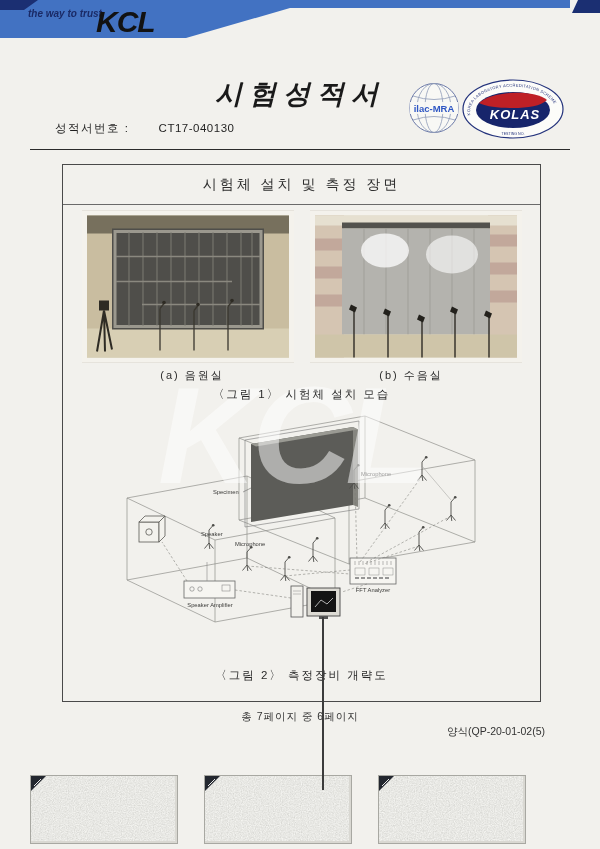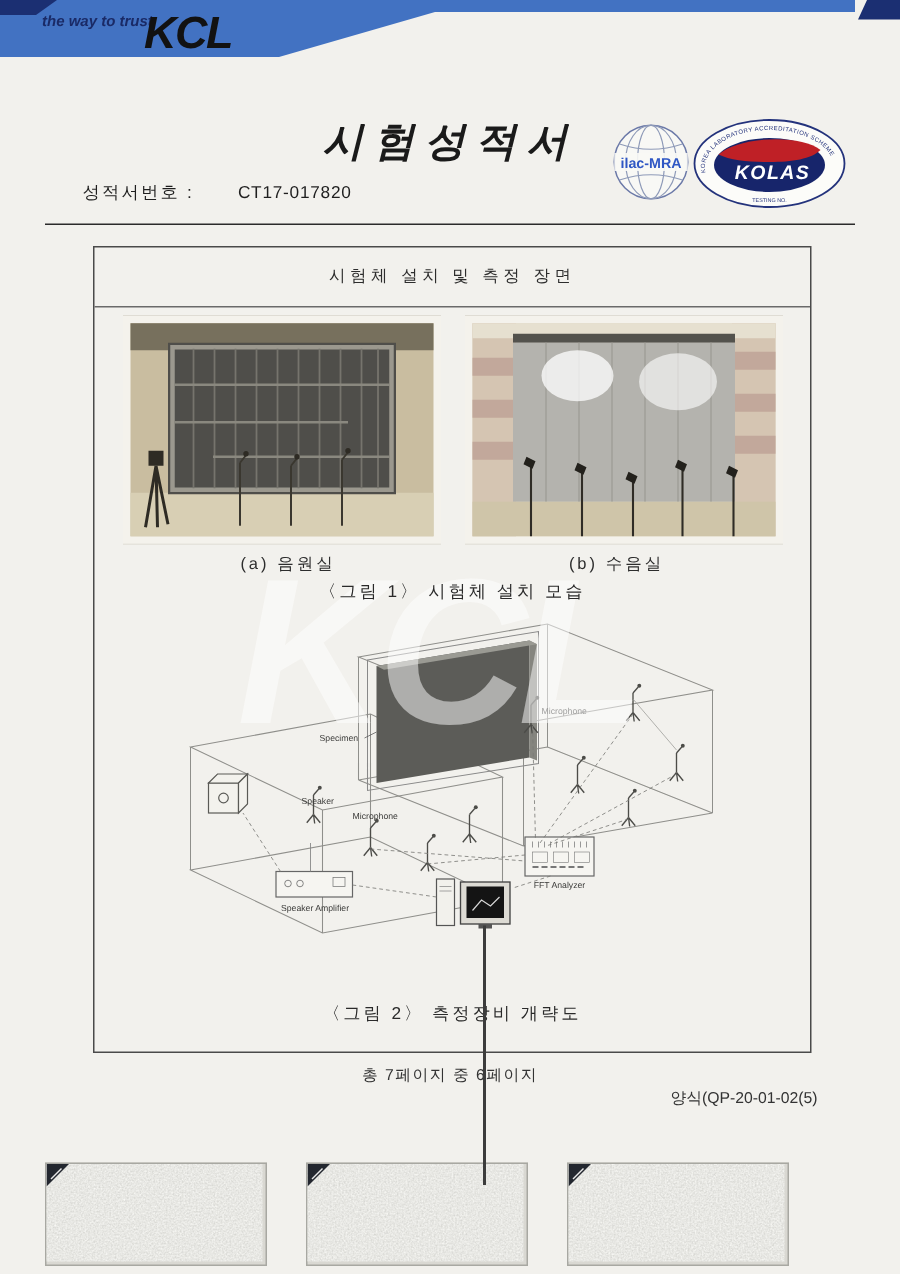--- a/index.html
+++ b/index.html
@@ -24,21 +24,21 @@
   .report-label { letter-spacing:1.5px; }
   .report-value { margin-left:26px; letter-spacing:0.5px; }
   .rule { position:absolute; left:30px; top:149px; width:540px; border-top:1.4px solid #2b2b2b; }
   
   .main-box {
     position:absolute; left:62px; top:164px; width:477px; height:536px;
     border:1px solid #4a4a4a;
   }
   .box-header {
     position:absolute; top:0; left:0; right:0; height:39px; line-height:39px;
-    text-align:center; font-size:11px; letter-spacing:3px; color:#2d2d2d;
+    text-align:center; font-size:14px; letter-spacing:3px; color:#2d2d2d;
     border-bottom:1px solid #6a6a6a;
   }
   .photos { position:absolute; top:45px; left:0; right:0; display:flex; justify-content:center; gap:16px; }
   .photo-frame { width:212px; height:153px; background:#f4f2ec; box-shadow:0 0 0 1px #d8d5cc inset; }
   .photo-frame svg { display:block; }
   .photo-captions { position:absolute; top:203px; left:0; right:0; display:flex; justify-content:center; gap:7px; z-index:4; }
   .photo-captions div { width:212px; text-align:center; font-size:11px; letter-spacing:2px; color:#2d2d2d; }
   .fig1-caption, .fig2-caption {
     position:absolute; left:0; right:0; text-align:center;
     font-size:11.5px; letter-spacing:2px; color:#2a2a2a; z-index:4;
@@ -100,21 +100,21 @@
       <textPath href="#kring" startOffset="2">KOREA LABORATORY ACCREDITATION SCHEME</textPath>
     </text>
     <ellipse cx="51" cy="31" rx="37" ry="18" fill="#17256b"></ellipse>
     <path d="M 17,24 C 30,12 72,10 85,21 C 79,27 66,29 51,29 C 38,29 25,28 17,24 Z" fill="#bf2026"></path>
     <text x="53" y="40" text-anchor="middle" font-size="13" font-style="italic" font-weight="bold" fill="#ffffff" letter-spacing="1">KOLAS</text>
     <text x="51" y="55.5" text-anchor="middle" font-size="3.6" fill="#24337c">TESTING NO.</text>
   </svg>
 
   <div class="report-row">
     <span class="report-label">성적서번호 :</span>
-    <span class="report-value">CT17-017820</span>
+    <span class="report-value">CT17-040130</span>
   </div>
   <div class="rule"></div>
 
   <div class="main-box">
     <div class="box-header">시험체 설치 및 측정 장면</div>
 
     <div class="photos">
 
       <div class="photo-frame">
         <svg viewBox="0 0 212 152" width="212" height="153">

